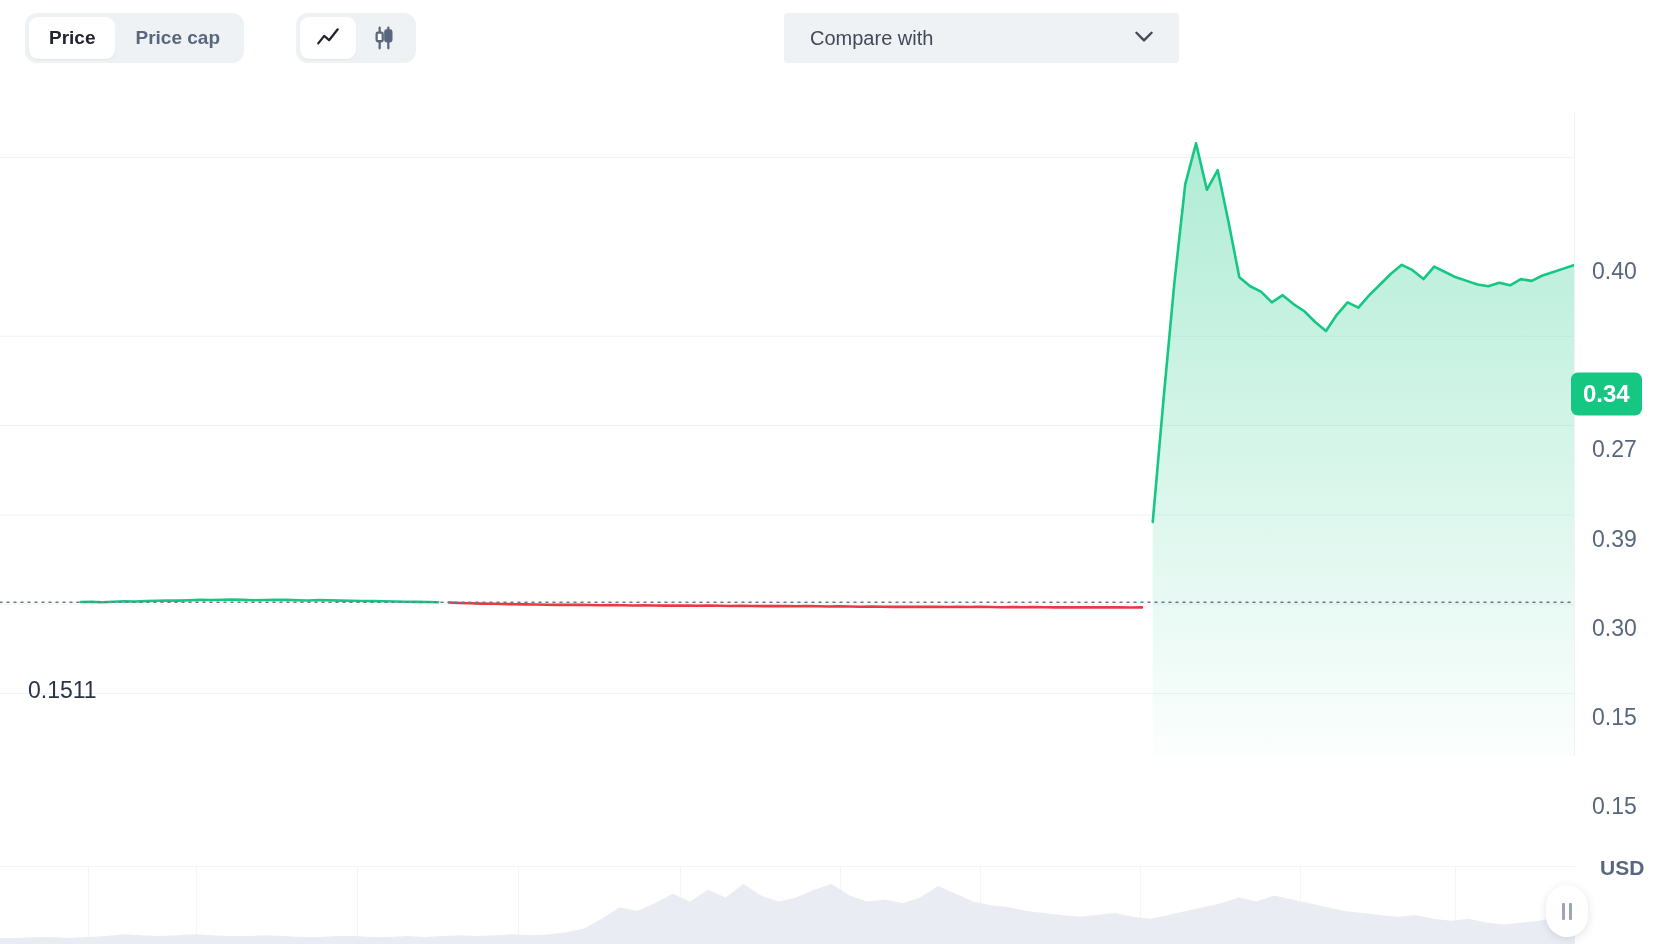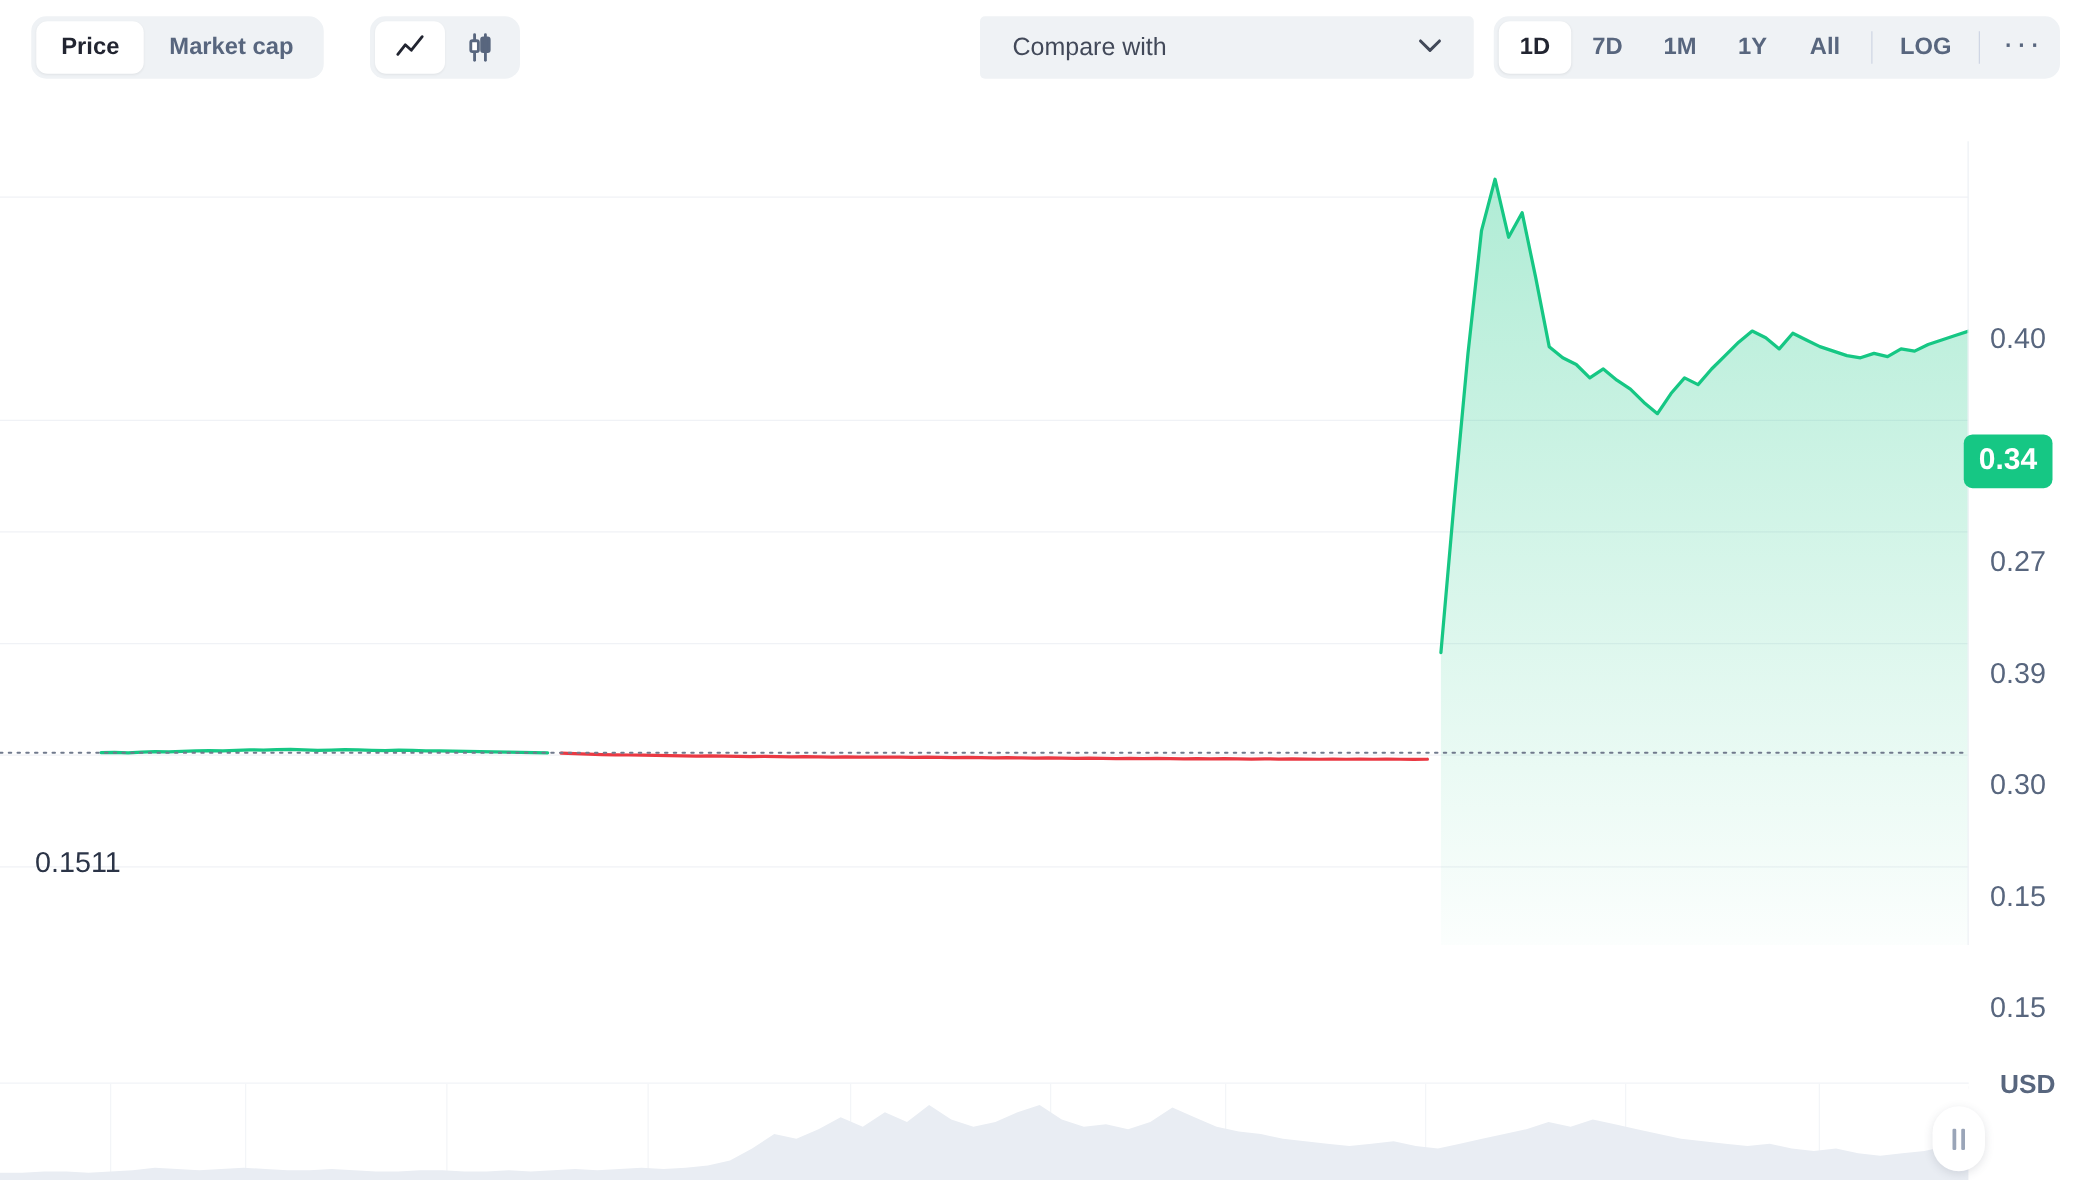--- a/index.html
+++ b/index.html
@@ -144,21 +144,21 @@
 </style>
 </head>
 <body>
 
 <div id="root">
 
   <div class="toolbar">
 
     <div class="seg" id="price-toggle">
       <button class="seg-btn active">Price</button>
-      <button class="seg-btn">Market cap</button>
+      <button class="seg-btn">Price cap</button>
     </div>
 
     <div class="seg" id="chart-type-toggle">
       <button class="seg-btn icon-btn active" title="line">
         <svg width="26" height="26" viewBox="0 0 24 24" fill="none" stroke="#222531" stroke-width="2.1" stroke-linecap="round" stroke-linejoin="round">
           <polyline points="3,17 8.5,10 13,14 21,4"></polyline>
         </svg>
       </button>
       <button class="seg-btn icon-btn" title="candles">
         <svg width="26" height="26" viewBox="0 0 24 24" fill="none" stroke="#58667e" stroke-width="2.1" stroke-linecap="round">
@@ -172,31 +172,20 @@
 
     <div id="compare-with">
       <span class="cw-label">Compare with</span>
       <span>
         <svg width="26" height="26" viewBox="0 0 24 24" fill="none" stroke="#424959" stroke-width="2.2" stroke-linecap="round" stroke-linejoin="round">
           <polyline points="5,9 12,16 19,9"></polyline>
         </svg>
       </span>
     </div>
 
-    <div id="range-group">
-      <button class="range-btn active">1D</button>
-      <button class="range-btn">7D</button>
-      <button class="range-btn">1M</button>
-      <button class="range-btn">1Y</button>
-      <button class="range-btn">All</button>
-      <div class="vdiv"></div>
-      <button class="range-btn">LOG</button>
-      <div class="vdiv"></div>
-      <button class="dots-btn">···</button>
-    </div>
   </div>
 
   <div id="chart-area">
 
     <div id="plot-clip">
       <svg id="plot-svg" width="1575" height="643">
         <defs>
           <linearGradient id="greenFill" x1="0" y1="0" x2="0" y2="1">
             <stop offset="0%" stop-color="#16c784" stop-opacity="0.34"></stop>
             <stop offset="100%" stop-color="#16c784" stop-opacity="0.015"></stop>
@@ -220,21 +209,21 @@
 
     <div class="axis-sep"></div>
     <div id="ytick-wrap">
         <div class="ytick" style="top: 157.653px;">0.40</div>
         <div class="ytick" style="top: 336.264px;">0.27</div>
         <div class="ytick" style="top: 425.569px;">0.39</div>
         <div class="ytick" style="top: 514.875px;">0.30</div>
         <div class="ytick" style="top: 604.181px;">0.15</div>
         <div class="ytick" style="top: 693.486px;">0.15</div>
       </div>
-    <div id="last-price-badge" style="top: 256px;">0.34</div>
+    <div id="last-price-badge" style="top: 281px;">0.34</div>
     <div id="open-price-label" style="top: 577px; left: 28px;">0.1511</div>
 
     <div id="xaxis-line"></div>
     <div id="xtick-wrap">
         <div class="xtick" style="left: 147px;">2:00 PM</div>
         <div class="xtick" style="left: 307px;">4:30 PM</div>
         <div class="xtick" style="left: 468px;">7:00 PM</div>
         <div class="xtick" style="left: 628px;">9:30 PM</div>
         <div class="xtick" style="left: 789px;">13 Dec</div>
         <div class="xtick" style="left: 1046px;">4:00 AM</div>

